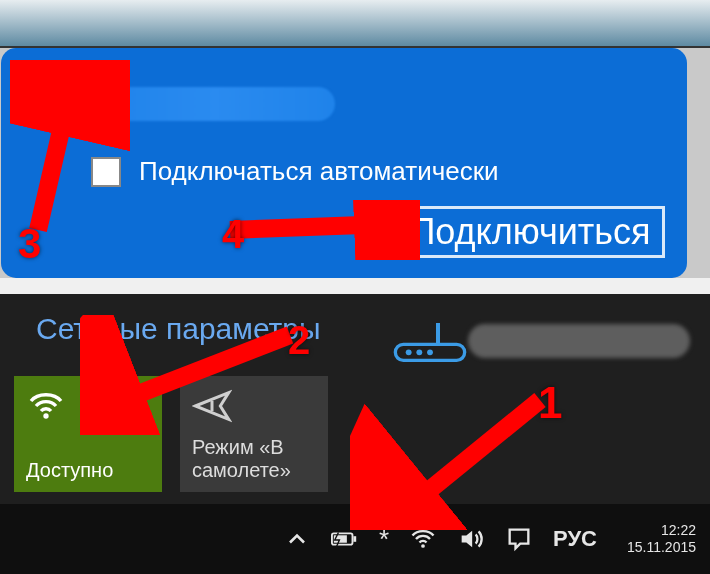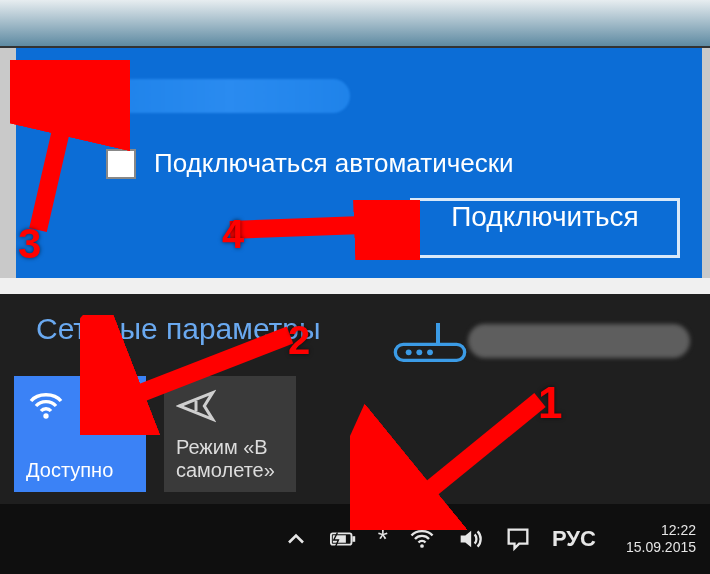--- a/index.html
+++ b/index.html
@@ -8,42 +8,42 @@
 
   
   .desktop-strip {
     position: absolute; left: 0; top: 0; width: 100%; height: 48px;
     background: linear-gradient(180deg, #e7edf0 0%, #5e8aa2 100%);
     border-bottom: 2px solid #333;
   }
 
   
   .net-panel {
-    position: absolute; left: 16px; top: 48px; width: 686px; height: 230px;
-    background: #0c6dd6; color: #fff; padding: 20px 20px 18px 20px;
+    position: absolute; left: 1px; top: 48px; width: 686px; height: 230px;
+    background: #0c6dd6; color: #fff; padding: 28px 20px 18px 20px; border-radius: 15px;
   }
   .net-header { display: flex; align-items: center; gap: 18px; }
   .wifi-big svg { width: 56px; height: 56px; display: block; }
   .ssid-blur {
     width: 240px; height: 34px; border-radius: 17px;
     background: linear-gradient(90deg, #1f83ea 0%, #2a8bf0 50%, #1f83ea 100%);
     filter: blur(1px);
   }
   .autoconnect-row {
     margin-top: 24px; margin-left: 70px; display: flex; align-items: center; gap: 18px;
     font-size: 26px; font-weight: 300;
   }
   .chk {
     width: 30px; height: 30px; background: #fff; border: 2px solid #888;
   }
   .connect-btn {
     position: absolute; right: 22px; bottom: 20px;
-    width: 270px; height: 60px; border: 3px solid rgba(255,255,255,0.85);
-    background: #0c6dd6; color: #fff; font-size: 28px; font-weight: 300;
-    display: flex; align-items: flex-start; justify-content: center;
+    width: 270px; height: 52px; border: 3px solid rgba(255,255,255,0.85);
+    background: #0c6dd6; color: #fff; font-size: 36px; font-weight: 300;
+    display: flex; align-items: center; justify-content: center;
     cursor: pointer;
   }
 
   .gap-bar { position: absolute; left: 0; top: 278px; width: 100%; height: 16px; background: #f0f0f0; }
 
   
   .settings-panel {
     position: absolute; left: 0; top: 294px; width: 100%; height: 210px;
     background: #1f1f1f; color: #ddd;
   }
@@ -51,22 +51,22 @@
     position: absolute; left: 36px; top: 18px; font-size: 30px; font-weight: 300;
     color: #6aa9f0;
   }
   .router-icon { position: absolute; left: 390px; top: 26px; color: #3b9be6; }
   .router-icon svg { width: 80px; height: 46px; display: block; }
   .ssid-blur2 {
     position: absolute; left: 468px; top: 30px; width: 222px; height: 34px;
     border-radius: 17px; background: #5e5e5e; filter: blur(2px);
   }
   .tiles { position: absolute; left: 14px; top: 82px; display: flex; gap: 18px; }
-  .tile { width: 132px; height: 116px; padding: 10px 12px 10px 12px; display: flex; flex-direction: column; justify-content: space-between; cursor: pointer; }
-  .tile-wifi { background: #3b82f6; color: #fff; }
+  .tile { width: 148px; height: 116px; padding: 10px 12px 10px 12px; display: flex; flex-direction: column; justify-content: space-between; cursor: pointer; }
+  .tile-wifi { background: #4d7c0f; color: #fff; }
   .tile-plane { background: #3a3a3a; color: #ddd; }
   .tile .icon svg { width: 40px; height: 40px; display: block; }
   .tile .label { font-size: 20px; font-weight: 300; }
 
   
   .taskbar {
     position: absolute; left: 0; bottom: 0; width: 100%; height: 70px;
     background: #0f0f0f; color: #e6e6e6; display: flex; align-items: center;
     padding: 0 14px 0 0;
   }
@@ -179,21 +179,21 @@
       </svg>
     </span>
     <span class="ico">
       <svg viewBox="0 0 24 24" fill="none" stroke="#e6e6e6" stroke-width="2">
         <path d="M4 4 H20 V16 H13 L9 20 L9 16 H4 Z"></path>
       </svg>
     </span>
     <span class="lang">РУС</span>
     <div class="clock">
       <div>12:22</div>
-      <div>15.09.2015</div>
+      <div>15.11.2015</div>
     </div>
   </div>
 </div>
 
 <svg class="arrow" style="left:10px; top:60px;" width="120" height="180">
   <defs>
       <marker id="ah3" markerWidth="12" markerHeight="12" refX="2" refY="6" orient="auto">
         <path d="M0 0 L12 6 L0 12 Z" fill="#ff0000"></path>
       </marker>
     </defs>

